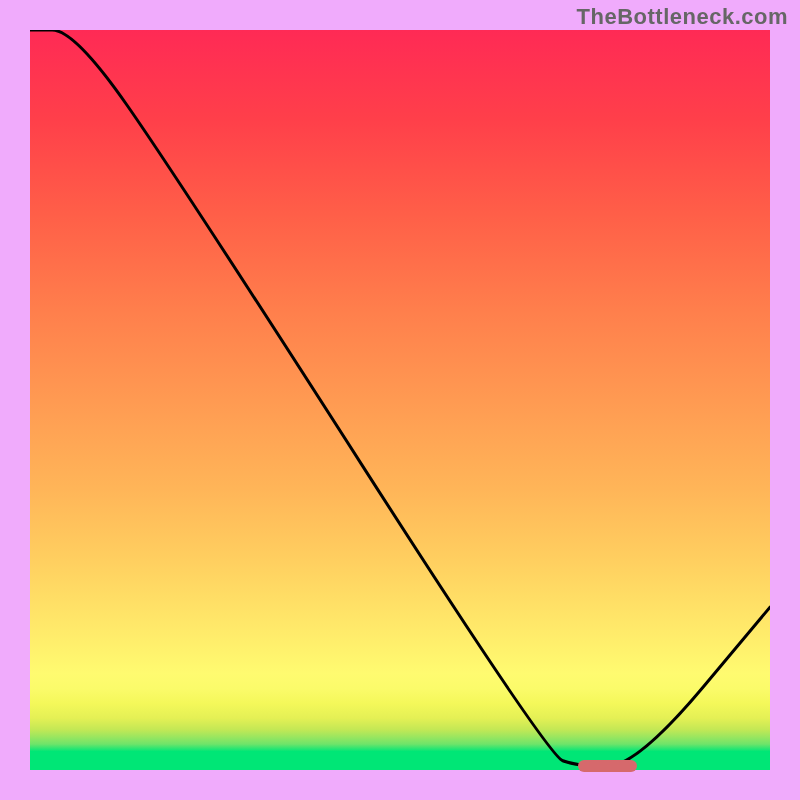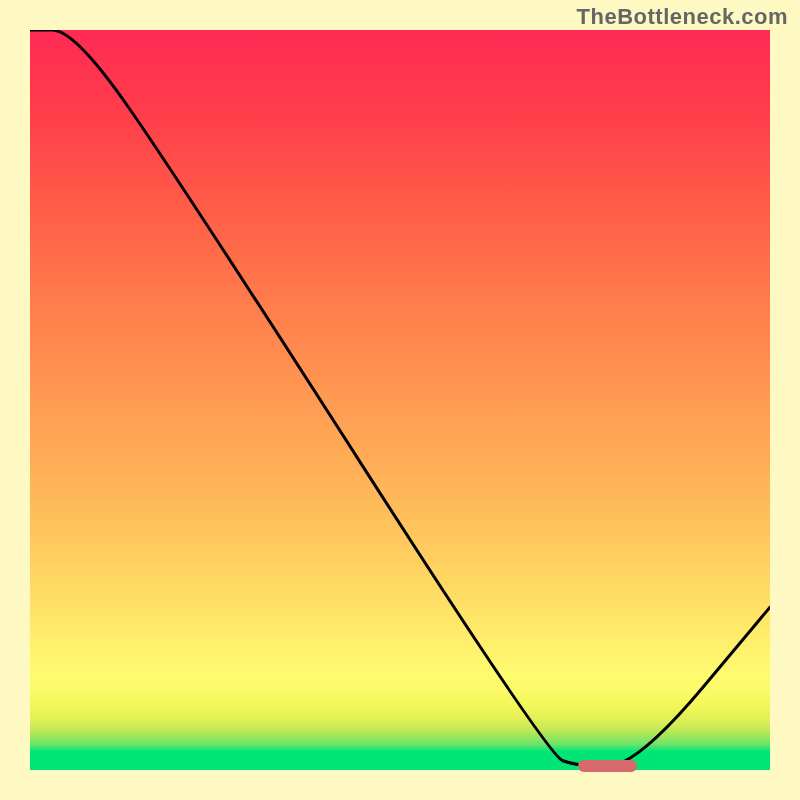--- a/index.html
+++ b/index.html
@@ -8,21 +8,21 @@
     width: 800px;
     height: 800px;
     background: #000;
     font-family: Arial, Helvetica, sans-serif;
     overflow: hidden;
   }
   .frame {
     position: relative;
     width: 800px;
     height: 800px;
-    background: #fef9c3;
+    background: #f0abfc;
   }
   .watermark {
     position: absolute;
     top: 4px;
     right: 12px;
     color: #666;
     font-size: 22px;
     font-weight: 600;
     letter-spacing: 0.5px;
     user-select: none;

